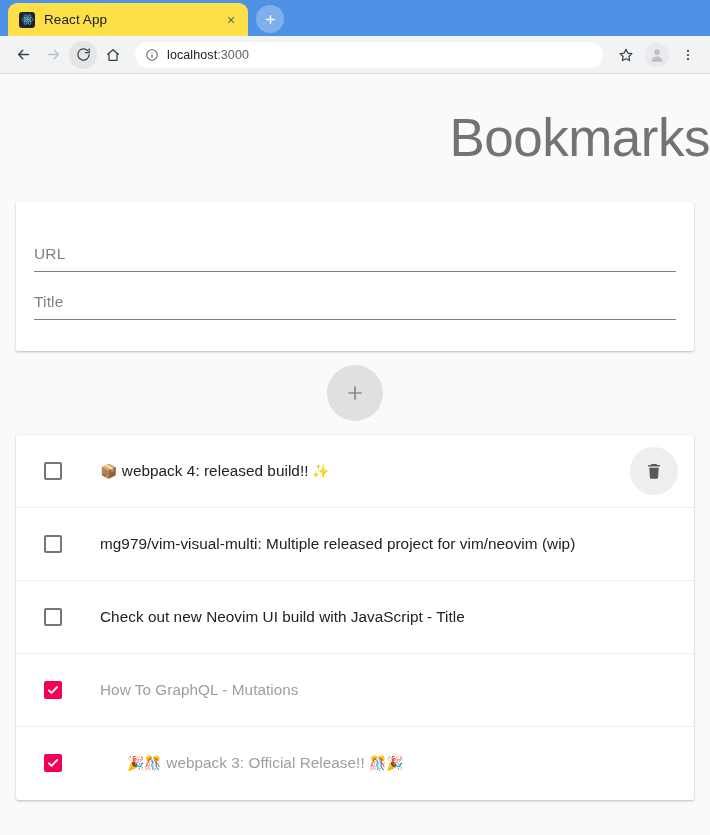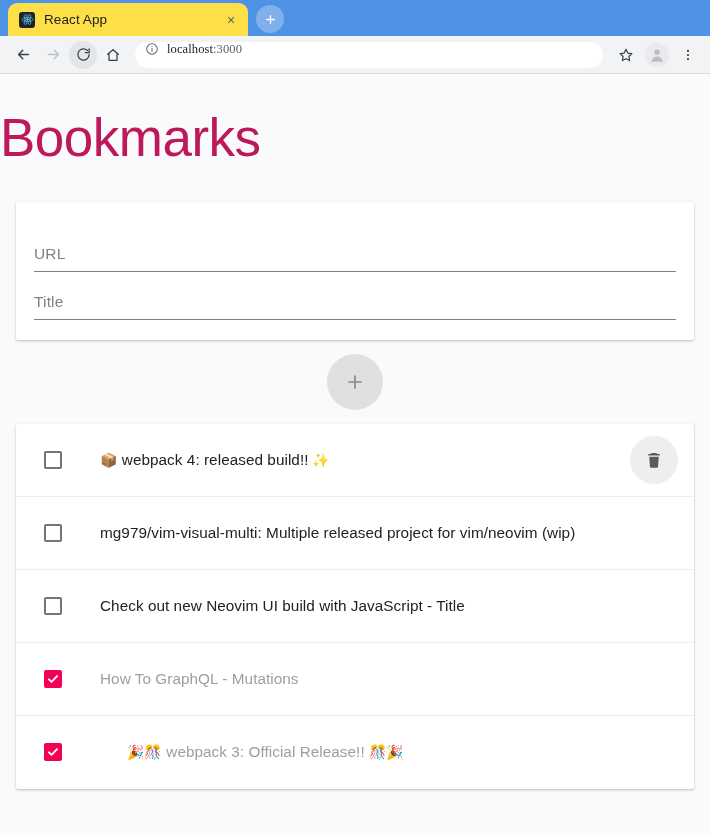--- a/index.html
+++ b/index.html
@@ -111,25 +111,24 @@
   .nav-btn.reload { background: #e3e5e7; }
   .nav-btn.disabled { color: #bdc1c6; }
 
   .omnibox {
     flex: 1 1 auto;
     height: 26px;
     margin: 0 8px 0 6px;
     background: #ffffff;
     border-radius: 13px;
     display: flex;
-    align-items: flex-start;
+    align-items: center;
     padding: 0 10px;
     gap: 8px;
     min-width: 0;
-    font-family: Liberation Serif, serif;
   }
 
   .omnibox-text {
     font-size: 12.5px;
     color: #5f6368;
     white-space: nowrap;
     overflow: hidden;
     letter-spacing: 0.1px;
   }
   .omnibox-text .host { color: #202124; }
@@ -156,24 +155,24 @@
   
   .page {
     width: 710px;
     height: 761px;
     background: #fafafa;
     overflow: hidden;
     padding: 0;
   }
 
   .page-title {
-    text-align: left;
+    text-align: right;
     font-size: 53px;
     font-weight: 300;
-    color: #be185d;
+    color: #737373;
     letter-spacing: -0.5px;
     padding-top: 34px;
     padding-bottom: 0;
     line-height: 1.15;
   }
 
   .card {
     background: #ffffff;
     border-radius: 2px;
     box-shadow: 0 1px 3px rgba(0,0,0,0.16), 0 1px 2px rgba(0,0,0,0.10);
@@ -186,21 +185,21 @@
     padding: 22px 18px 20px 18px;
   }
 
   .text-field {
     position: relative;
     height: 48px;
     display: flex;
     align-items: flex-end;
     border-bottom: 1px solid #808080;
   }
-  .text-field:last-child { margin-bottom: 0; }
+  .text-field:last-child { margin-bottom: 11px; }
 
   .text-field .field-label {
     font-size: 15.5px;
     color: #808080;
     padding-bottom: 8px;
     letter-spacing: 0.15px;
   }
 
   
   .fab-wrap {

